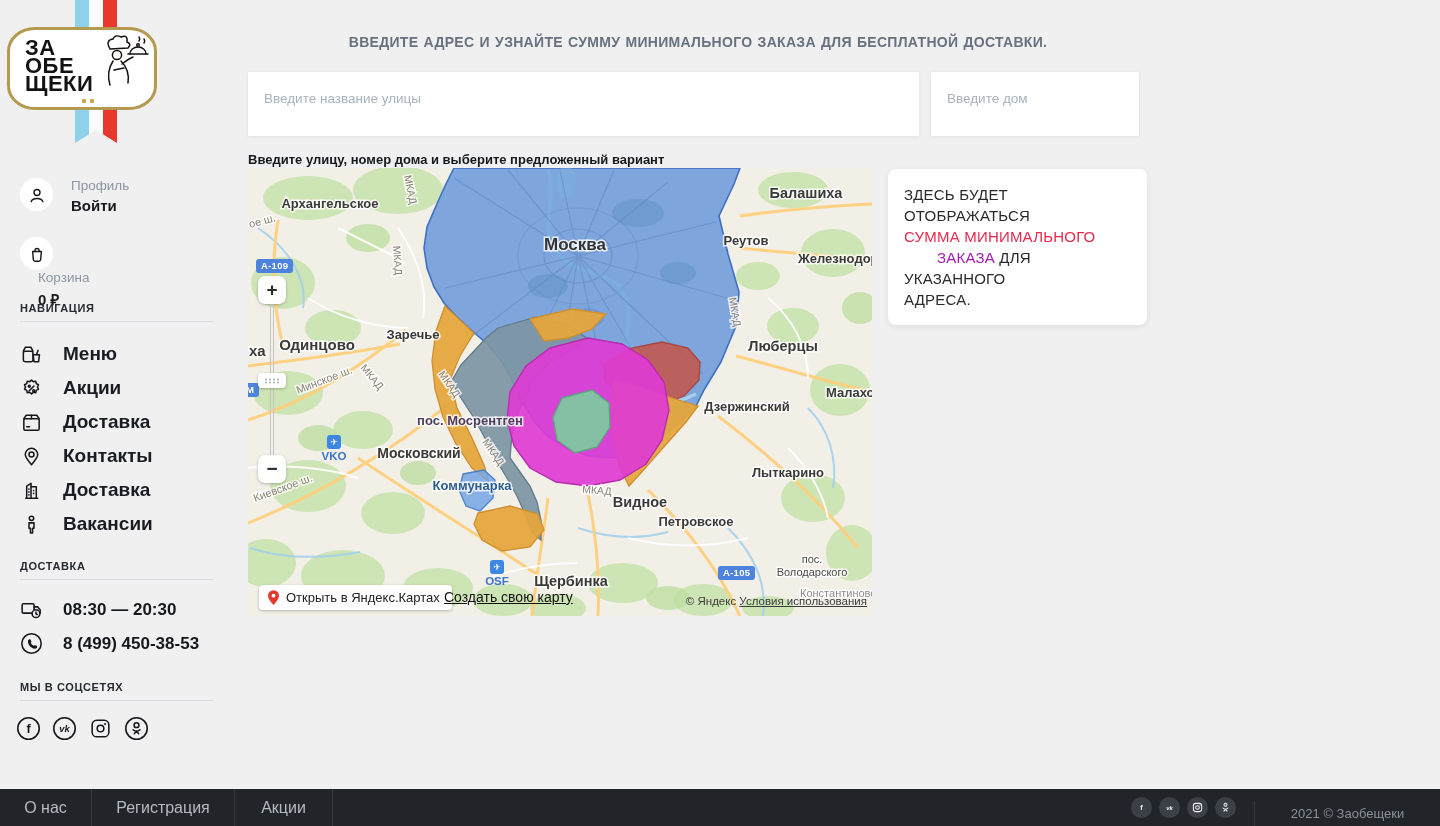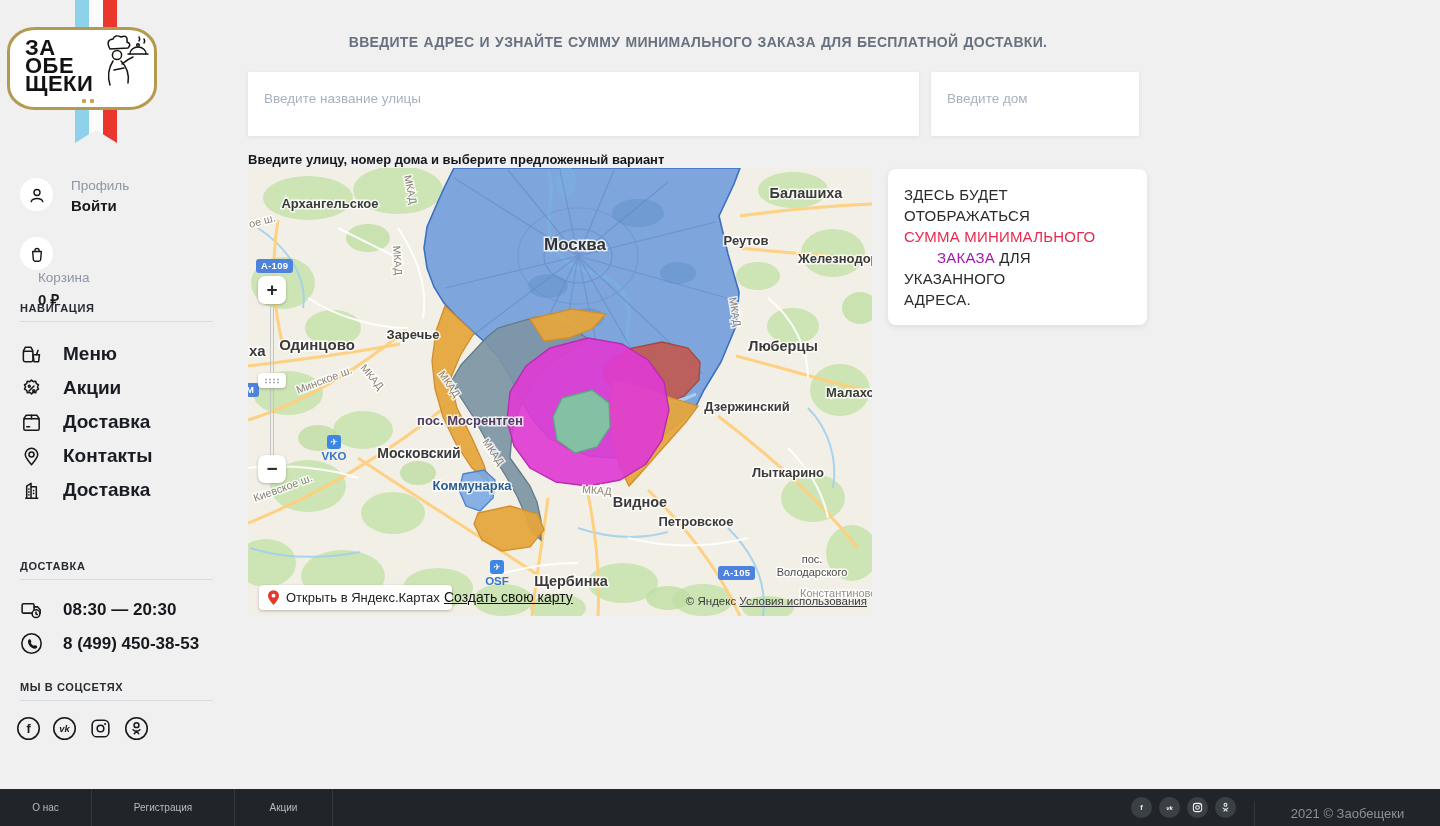--- a/index.html
+++ b/index.html
@@ -83,21 +83,21 @@
   .map-attrib { position:absolute; right:5px; top:427px; font-size:11.5px; color:#3c3c3c; }
   .map-attrib a { color:#3c3c3c; text-decoration:underline; cursor:pointer; }
 
   .info-card { position:absolute; left:888px; top:169px; width:259px; background:#fff;
     border-radius:8px; box-shadow:0 2px 6px rgba(0,0,0,.08); padding:15px 16px;
     font-size:15px; line-height:21px; color:#2a2a2a; letter-spacing:.2px; }
 
   
   .footer { position:absolute; left:0; bottom:0; width:1440px; height:37px;
     background:#212529; display:flex; align-items:stretch; }
-  .f-cell { display:flex; align-items:center; justify-content:center; font-size:10px;
+  .f-cell { display:flex; align-items:center; justify-content:center; font-size:16px;
     color:#b5bbc2; border-right:1px solid #33383e; cursor:pointer; }
   .f-fill { flex:1; }
   .f-social { display:flex; align-items:center; gap:7px; padding-right:18px; }
   .f-circle { width:21px; height:21px; border-radius:50%; background:#3a4046; color:#f2f3f4;
     display:flex; align-items:center; justify-content:center; cursor:pointer; }
   .f-right { width:186px; border-left:1px solid #33383e; display:flex; align-items:center;
     justify-content:center; font-size:13px; color:#8a9199;margin-top:12px; }
 </style>
 </head>
 <body>
@@ -204,20 +204,27 @@
             <path d="M6,20 h12.5"></path>
           <g fill="#16181c" stroke="none">
             <circle cx="9.3" cy="10.5" r="0.9"></circle>
               <circle cx="9.3" cy="13.5" r="0.9"></circle>
               <circle cx="9.3" cy="16.5" r="0.9"></circle>
             <circle cx="14.2" cy="12" r="0.9"></circle>
               <circle cx="14.2" cy="15" r="0.9"></circle>
           </g>
         </svg>
         <span class="nav-label">Доставка</span>
+      </div>
+      <div class="nav-item">
+        <svg width="23" height="23" viewBox="0 0 24 24" fill="none" stroke="#16181c" stroke-width="1.6" stroke-linecap="round" stroke-linejoin="round">
+          <circle cx="12" cy="5.6" r="2.3"></circle>
+          <path d="M9.4,10.3 h5.2 v5.6 h-1.5 v5 h-2.2 v-5 H9.4 z"></path>
+        </svg>
+        <span class="nav-label">Вакансии</span>
       </div>
     </nav>
 
     <div class="section-h" style="top:560px;">ДОСТАВКА</div>
     <div class="h-divider" style="top:579px;"></div>
 
     <div class="fact-row" style="top:597px;">
       <svg width="25" height="25" viewBox="0 0 24 24" fill="none" stroke="#16181c" stroke-width="1.5" stroke-linecap="round" stroke-linejoin="round">
         <rect x="3" y="6.5" width="11.5" height="9" rx="1.4"></rect>
         <path d="M14.5,9.5 h3.4 l2.4,2.7 v3.3 h-2.4"></path>

